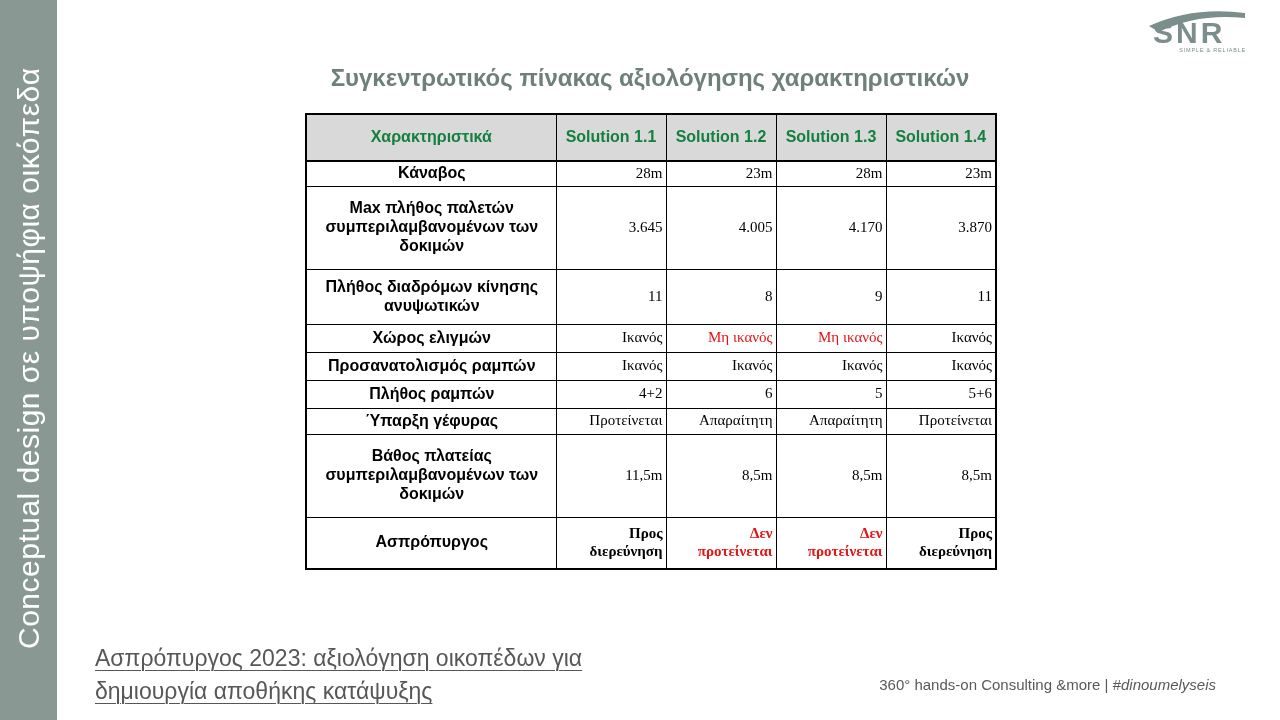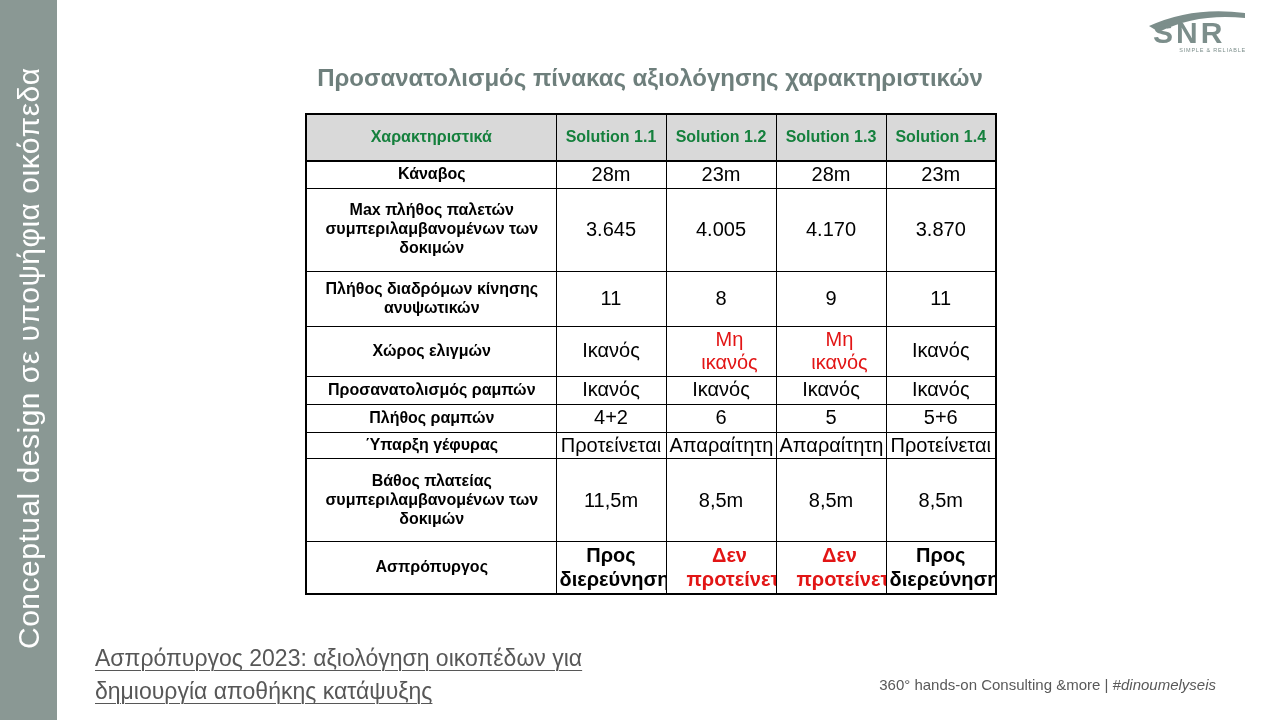--- a/index.html
+++ b/index.html
@@ -42,21 +42,21 @@
   
   .table-wrap{position:absolute;left:305px;top:113px;}
   table{border-collapse:collapse;table-layout:fixed;width:690px;border:2px solid #000;}
   th,td{border:1px solid #000;padding:1px 3px;line-height:1.18;overflow:hidden;}
   thead th{
     background:var(--header-bg);border-bottom:2px solid #000;
     font-size:16px;font-weight:bold;text-align:center;color:#15803d;
   }
   thead tr{height:47px;}
   td.label{font-size:16px;font-weight:bold;text-align:center;padding-left:4px;color:#000;}
-  td.val{font-size:20px;text-align:center;color:#000;}
+  td.val{font-size:15px;text-align:right;color:#000;font-family:Liberation Serif, serif;}
   td.val.red{color:var(--red);padding-left:20px;}
   td.val.bold{font-weight:bold;}
   tbody tr:nth-child(1){height:25px;}
   tbody tr:nth-child(2){height:83px;}
   tbody tr:nth-child(3){height:55px;}
   tbody tr:nth-child(4){height:28px;}
   tbody tr:nth-child(5){height:28px;}
   tbody tr:nth-child(6){height:28px;}
   tbody tr:nth-child(7){height:26px;}
   tbody tr:nth-child(8){height:83px;padding-left:8px;}
@@ -82,21 +82,21 @@
 </div>
 
 <div class="logo">
   <svg width="105" height="48" viewBox="0 0 105 48">
     <path d="M4 20 Q 48 0 100 7 L 100 12 Q 52 7 14 26 Z" fill="#7c8e8b"></path>
     <text x="8" y="37" font-family="Liberation Sans, sans-serif" font-size="30" font-weight="bold" letter-spacing="3" fill="#7c8e8b">SNR</text>
     <text x="101" y="46" text-anchor="end" font-family="Liberation Sans, sans-serif" font-size="5.5" letter-spacing="0.8" fill="#7c8e8b">SIMPLE &amp; RELIABLE</text>
   </svg>
 </div>
 
-<div class="title">Προσανατολισμός πίνακας αξιολόγησης χαρακτηριστικών</div>
+<div class="title">Συγκεντρωτικός πίνακας αξιολόγησης χαρακτηριστικών</div>
 
 <div class="table-wrap">
   <table>
     <colgroup>
       <col style="width:250px">
         <col style="width:110px">
         <col style="width:110px">
         <col style="width:110px">
         <col style="width:110px">
     </colgroup>

